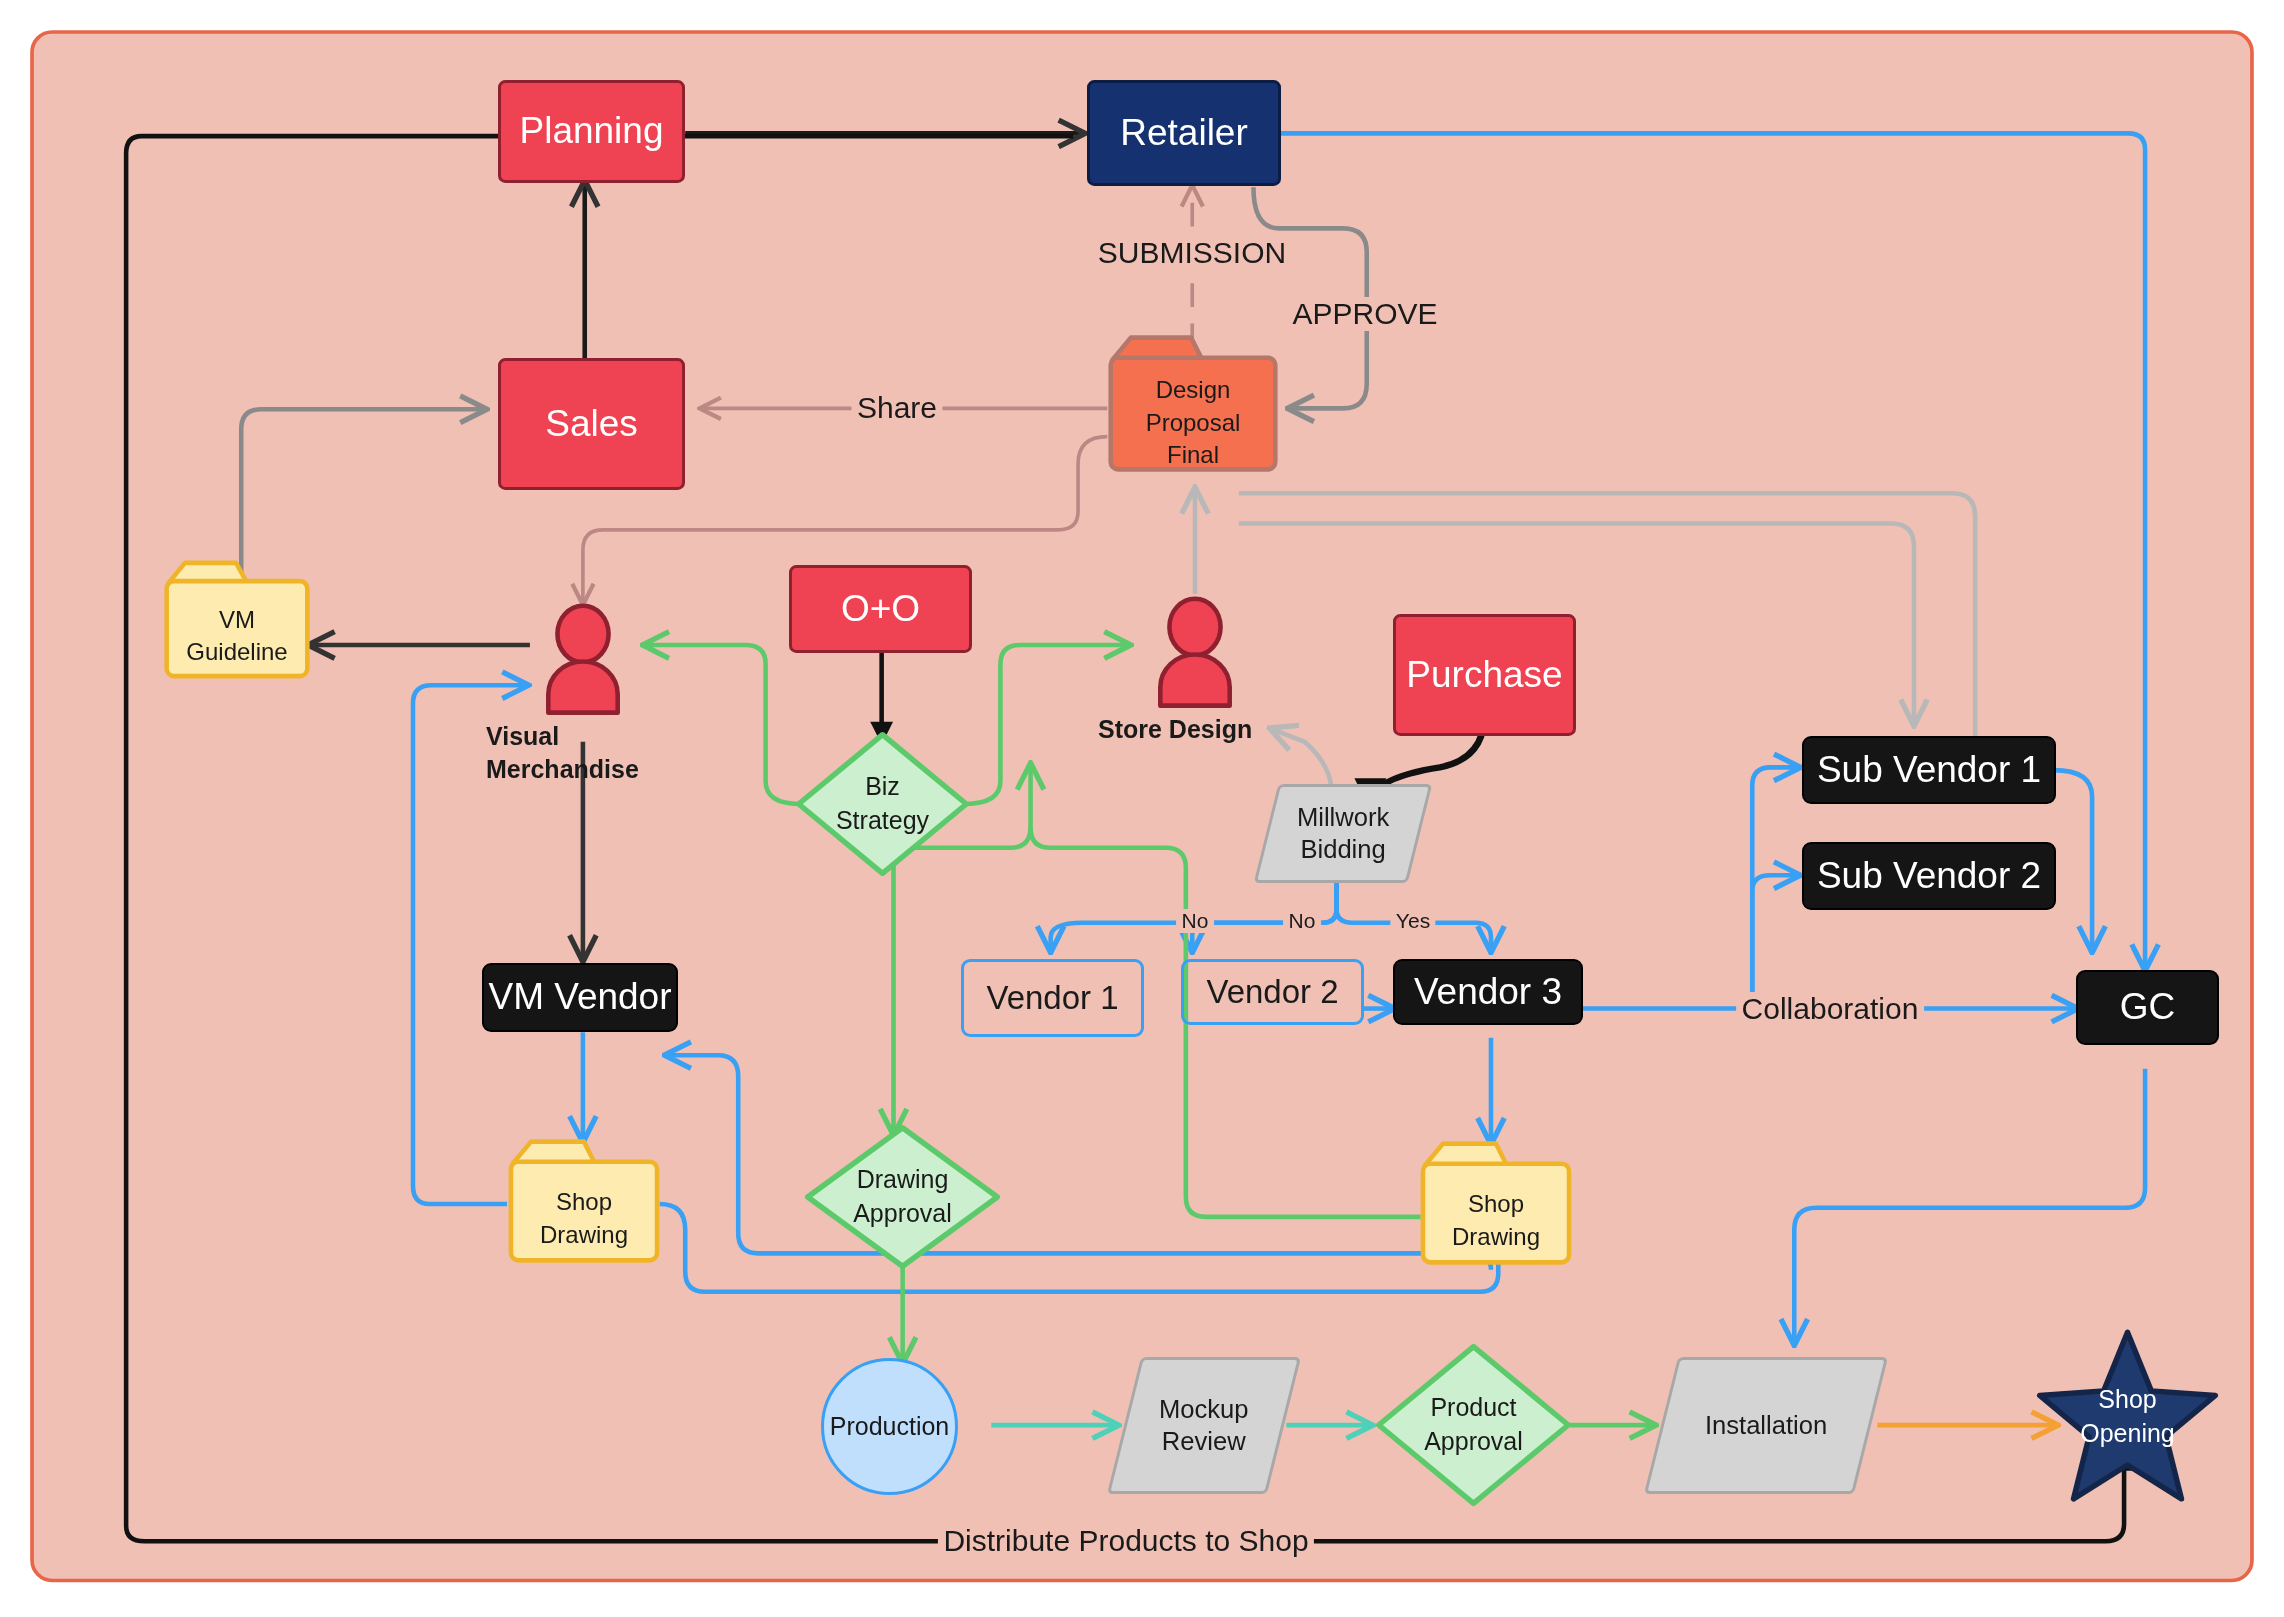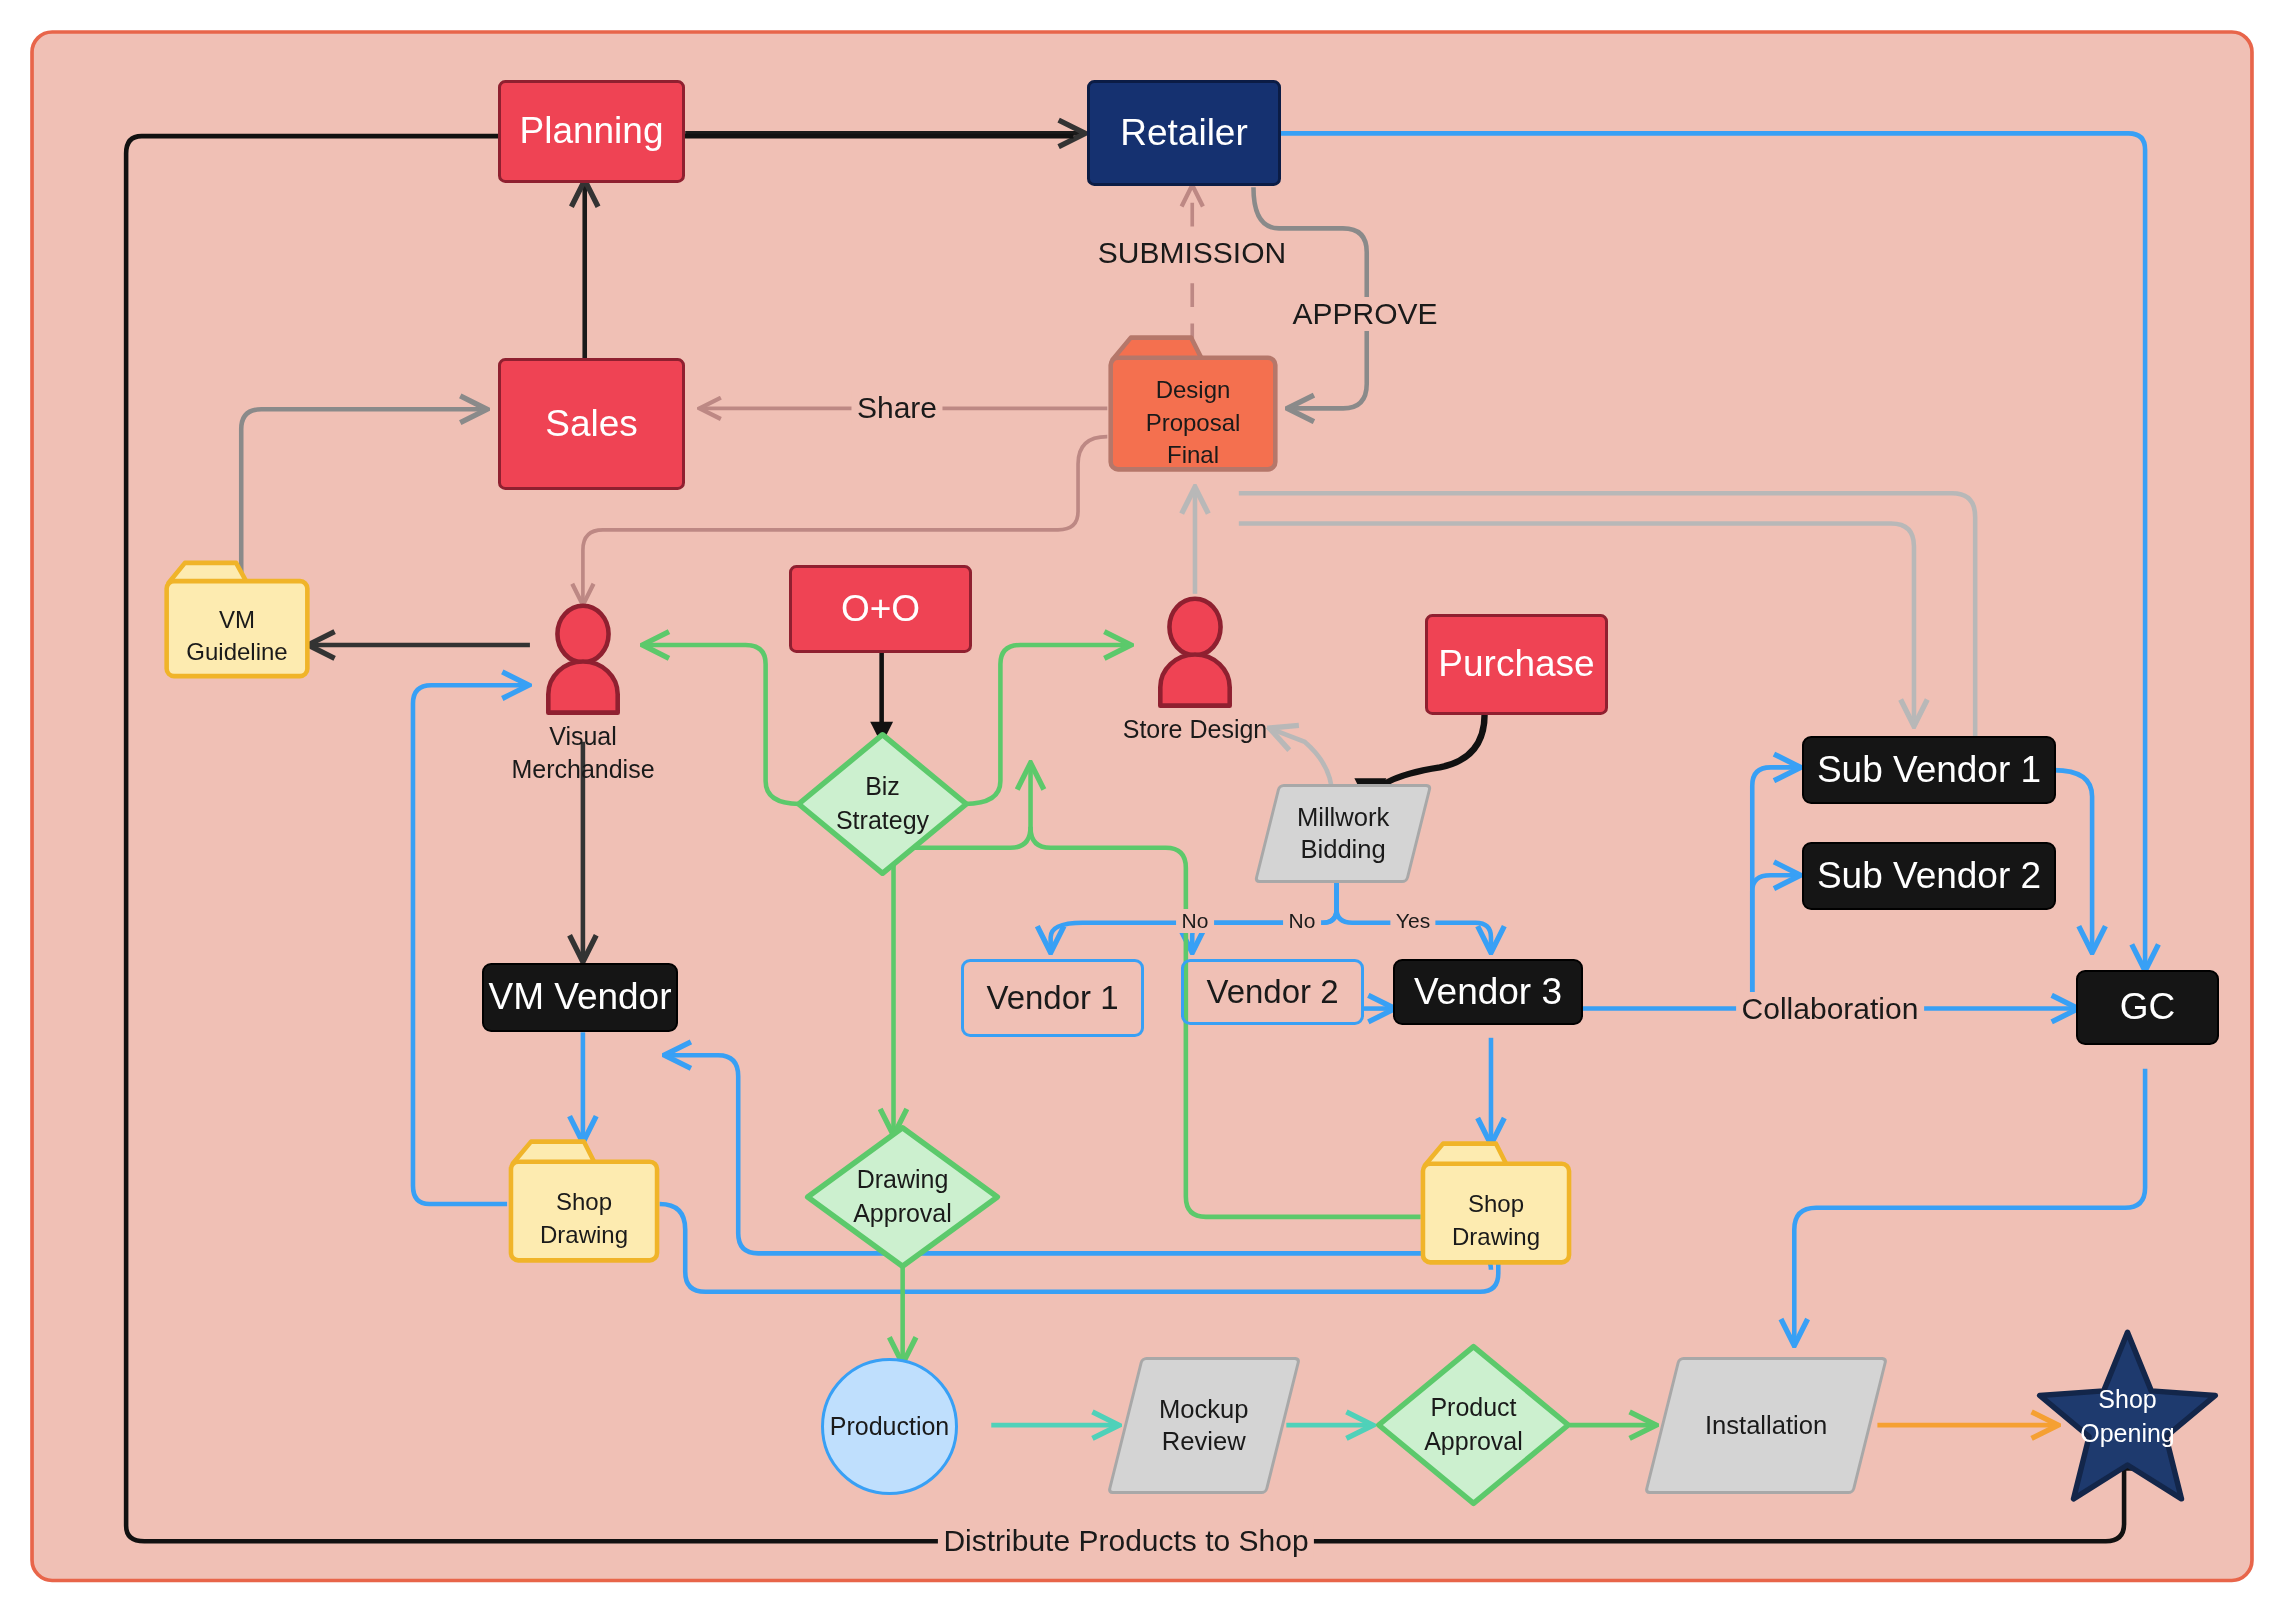--- a/index.html
+++ b/index.html
@@ -42,21 +42,21 @@
 
   
   .folder{position:absolute;}
   .folder .ftext{position:absolute;left:0;top:28%;width:100%;height:72%;
       display:flex;align-items:center;justify-content:center;text-align:center;
       font-size:24px;color:#1a1a1a;line-height:1.35;}
 
   
   .actor{position:absolute;}
   .actor .atext{position:absolute;left:-55px;width:calc(100% + 110px);
-      top:100%;text-align:center;font-size:25px;color:#1a1a1a;line-height:1.3;}
+      top:100%;font-size:25px;color:#1a1a1a;line-height:1.3;font-weight:bold;}
 
   
   .star{position:absolute;}
   .star .stext{position:absolute;left:0;top:0;width:100%;height:100%;
       display:flex;align-items:center;justify-content:center;text-align:center;
       font-size:25px;color:#ffffff;line-height:1.35;}
 
   
   .elabel{position:absolute;font-size:30px;color:#1a1a1a;white-space:nowrap;
           transform:translate(-50%,-50%);background:#f0c0b5;padding:0 5.5px;}
@@ -202,21 +202,21 @@
   </div>
 
   <div class="node red-box" style="left:498px;top:358px;width:187px;height:132px;">
     <span class="label">Sales</span>
   </div>
 
   <div class="node red-box" style="left:789px;top:565px;width:183px;height:88px;">
     <span class="label">O+O</span>
   </div>
 
-  <div class="node red-box" style="left:1425px;top:614px;width:183px;height:101px;">
+  <div class="node red-box" style="left:1393px;top:614px;width:183px;height:122px;">
     <span class="label">Purchase</span>
   </div>
 
   <div class="folder" style="left:1107px;top:334px;width:172px;height:139px;">
     <svg width="172" height="139" viewBox="0 0 188 152">
       <path d="M6 28 L26 4 L92 4 L104 28 Z" fill="#f4704f" stroke="#b5776a" stroke-width="5" stroke-linejoin="round"></path>
       <rect x="4" y="26" width="180" height="122" rx="8" fill="#f4704f" stroke="#b5776a" stroke-width="5"></rect>
     </svg>
     <div class="ftext">
 

